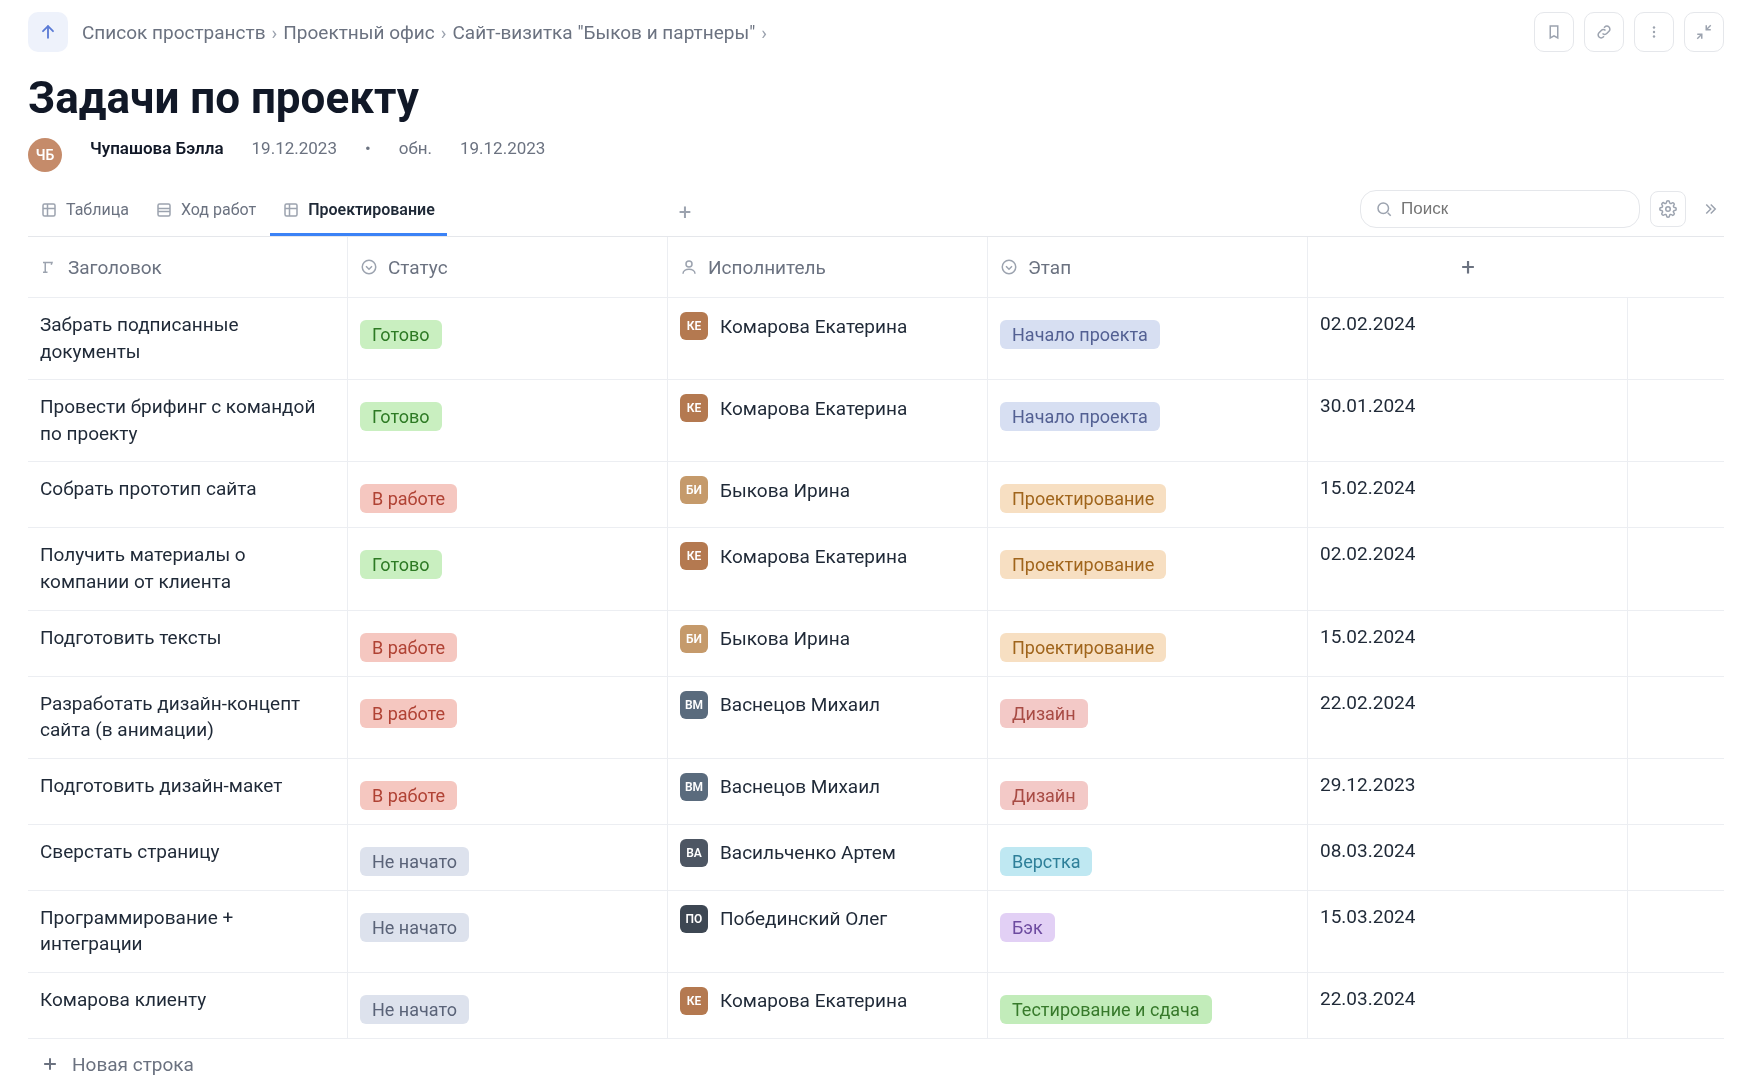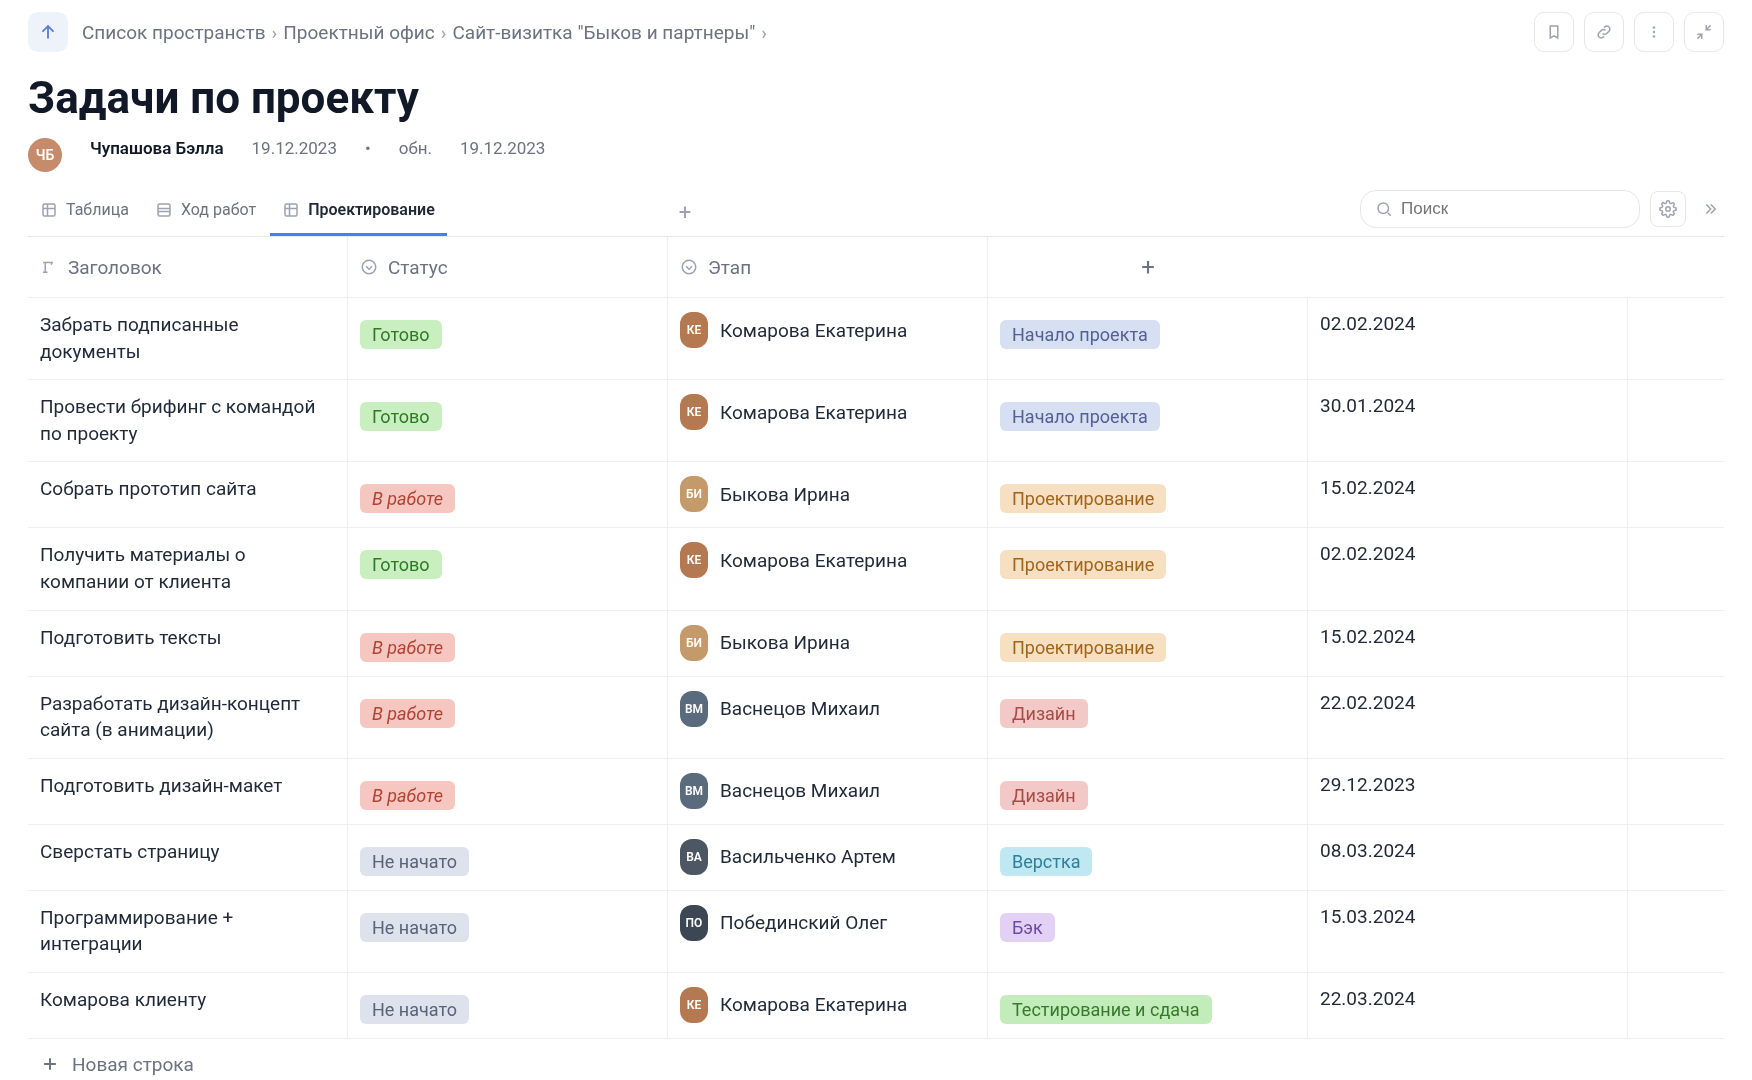--- a/index.html
+++ b/index.html
@@ -29,21 +29,21 @@
   background: #fff; display: flex; align-items: center; justify-content: center;
   color: #6b7280; cursor: pointer;
 }
 
 
 .title { font-size: 44px; font-weight: 700; color: #111827; padding: 12px 0 10px 0; }
 
 
 .author-row { display: flex; align-items: flex-start; gap: 28px; padding: 4px 0 18px 0; color: #6b7280; font-size: 17px; }
 .avatar { width: 34px; height: 34px; border-radius: 50%; background: #c58b6a; display:flex; align-items:center; justify-content:center; color:#fff; font-size:14px; font-weight:600;}
-.avatar.sm { width: 28px; height: 36px; font-size:12px; border-radius:12px; }
+.avatar.sm { width: 28px; height: 28px; font-size:12px; border-radius:6px; }
 .author-name { color: #111827; font-weight:600; }
 
 
 .tabs-row { display: flex; align-items: center; gap: 18px; border-bottom: 1px solid #e5e7eb; }
 .tabs { display:flex; gap: 2px; flex:1; }
 .tab {
   display: flex; align-items: center; gap: 8px; padding: 10px 12px 14px 12px;
   color: #6b7280; cursor: pointer; font-size: 16px; border-bottom: 3px solid transparent;
 }
 .tab.active { color: #1f2937; font-weight:600; border-bottom-color: #3b82f6; }
@@ -73,21 +73,21 @@
 }
 .trow .td:last-child { border-right:none; }
 .trow .td.title-cell { line-height:1.4; }
 .assignee { display:flex; align-items:center; gap:12px; }
 
 
 .badge {
   display:inline-block; padding: 4px 12px; border-radius:6px; font-size:18px; white-space:nowrap;margin-top:8px;
 }
 .badge.status-done { background:#c9efc0; color:#2d7a24; }
-.badge.status-progress { background:#f5c7c0; color:#b04234;font-style:italic; }
+.badge.status-progress { background:#f5c7c0; color:#b04234; }
 .badge.status-notstarted { background:#dde2ed; color:#5a6378; }
 .badge.stage-start { background:#d7dff2; color:#536093; }
 .badge.stage-design { background:#f7dfc2; color:#a0651c; }
 .badge.stage-ui { background:#f3c9c7; color:#a84b44; }
 .badge.stage-html { background:#bfe8f2; color:#2e7f99; }
 .badge.stage-back { background:#e2d0f5; color:#6d4ba0; }
 .badge.stage-test { background:#c2ecba; color:#377a2b; }
 
 
 .new-row { display:flex; align-items:center; gap:12px; padding:14px 12px; color:#6b7280; font-size:19px; cursor:pointer; }
@@ -245,20 +245,29 @@
             <svg viewBox="0 0 24 24" fill="none" stroke="currentColor" stroke-width="2">
               <circle cx="12" cy="12" r="9"></circle>
               <path d="M8 11l4 4 4-4"></path>
             </svg>
           </span>
         <span>Статус</span>
       </div>
       <div class="th">
         <span class="ico">
             <svg viewBox="0 0 24 24" fill="none" stroke="currentColor" stroke-width="2">
+              <circle cx="12" cy="8" r="4"></circle>
+              <path d="M4 21c0-4 4-6 8-6s8 2 8 6"></path>
+            </svg>
+          </span>
+        <span>Исполнитель</span>
+      </div>
+      <div class="th">
+        <span class="ico">
+            <svg viewBox="0 0 24 24" fill="none" stroke="currentColor" stroke-width="2">
               <circle cx="12" cy="12" r="9"></circle>
               <path d="M8 11l4 4 4-4"></path>
             </svg>
           </span>
         <span>Этап</span>
       </div>
       <div class="th" style="font-size:24px;color:#6b7280;">+</div>
     </div>
 
     <div id="tbody">

